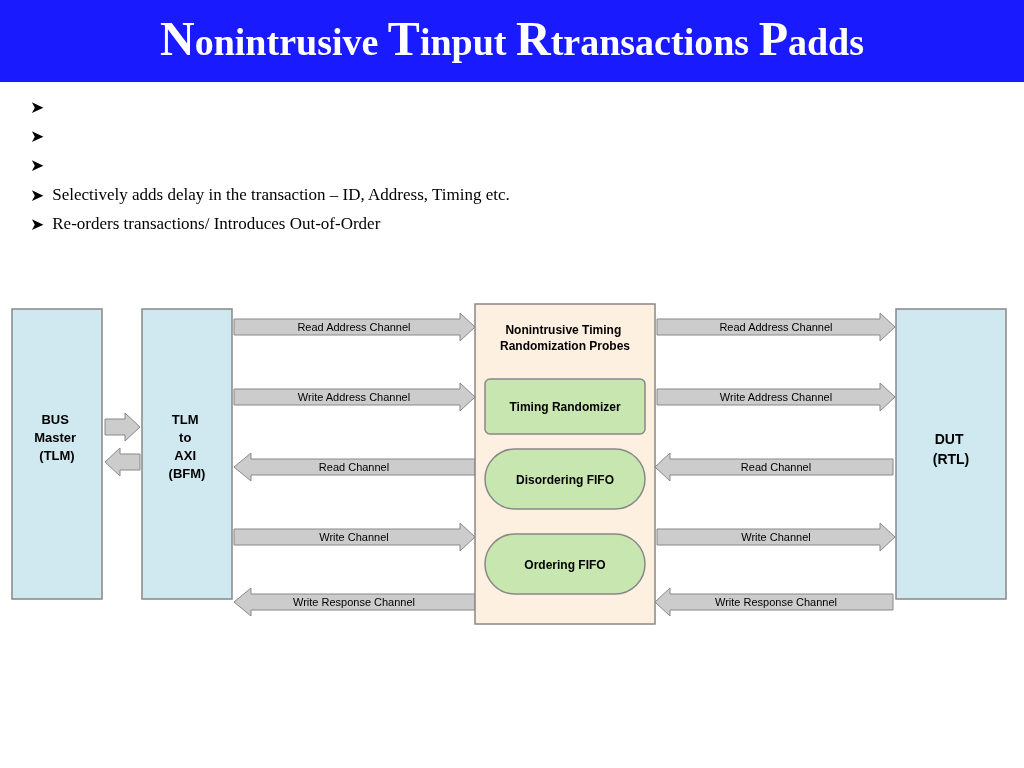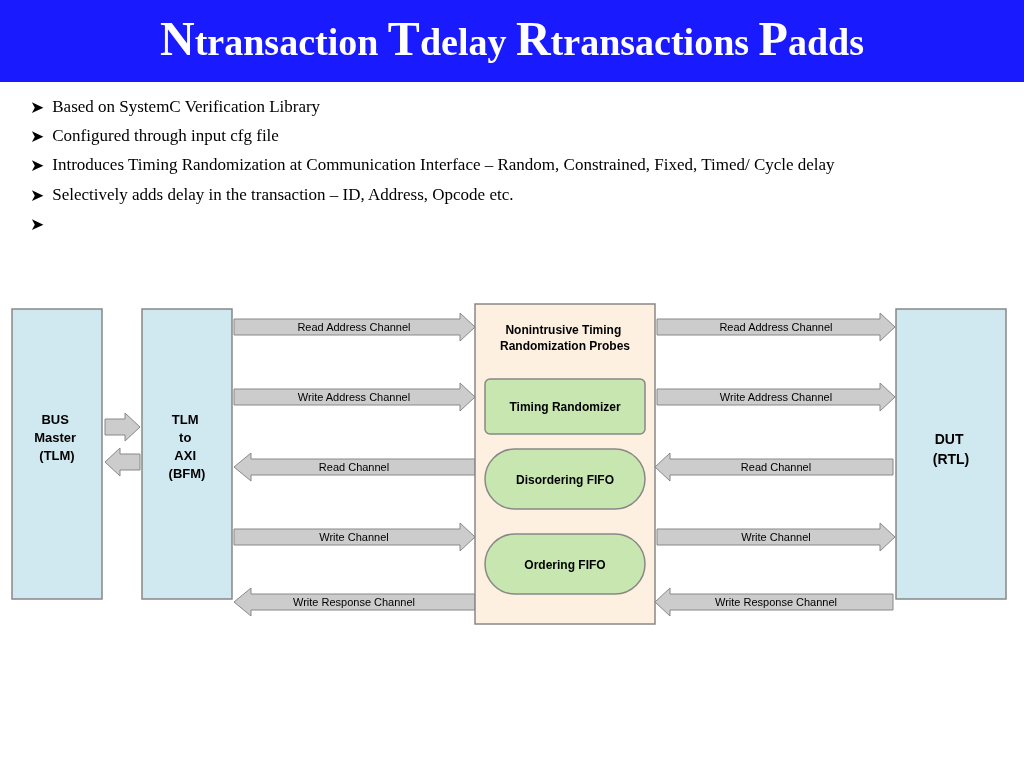--- a/index.html
+++ b/index.html
@@ -53,43 +53,41 @@
     svg.main-diagram {
       width: 100%;
       height: 100%;
     }
   </style>
 </head>
 <body>
 
 <div class="header">
   <div>
-    <span class="big-letter">N</span><span>transaction </span><span class="big-letter">T</span><span>delay </span><span class="big-letter">R</span><span>transactions </span><span class="big-letter">P</span><span>adds</span>
+    <span class="big-letter">N</span><span>onintrusive </span><span class="big-letter">T</span><span>input </span><span class="big-letter">R</span><span>transactions </span><span class="big-letter">P</span><span>adds</span>
   </div>
 </div>
 
 <div class="bullets">
   <div class="bullet-item">
     <span class="bullet-arrow">➤</span>
-    <span>Based on SystemC Verification Library</span>
   </div>
   <div class="bullet-item">
     <span class="bullet-arrow">➤</span>
-    <span>Configured through input cfg file</span>
   </div>
   <div class="bullet-item">
     <span class="bullet-arrow">➤</span>
-    <span>Introduces Timing Randomization at Communication Interface – Random, Constrained, Fixed, Timed/ Cycle delay</span>
   </div>
   <div class="bullet-item">
     <span class="bullet-arrow">➤</span>
-    <span>Selectively adds delay in the transaction – ID, Address, Opcode etc.</span>
+    <span>Selectively adds delay in the transaction – ID, Address, Timing etc.</span>
   </div>
   <div class="bullet-item">
     <span class="bullet-arrow">➤</span>
+    <span>Re-orders transactions/ Introduces Out-of-Order</span>
   </div>
 </div>
 
 <div class="diagram">
   <svg class="main-diagram" viewBox="0 0 1004 390" xmlns="http://www.w3.org/2000/svg">
     <defs>
 
       <marker id="arrowR" markerWidth="8" markerHeight="8" refX="6" refY="3" orient="auto">
         <path d="M0,0 L0,6 L8,3 z" fill="#555"></path>
       </marker>

